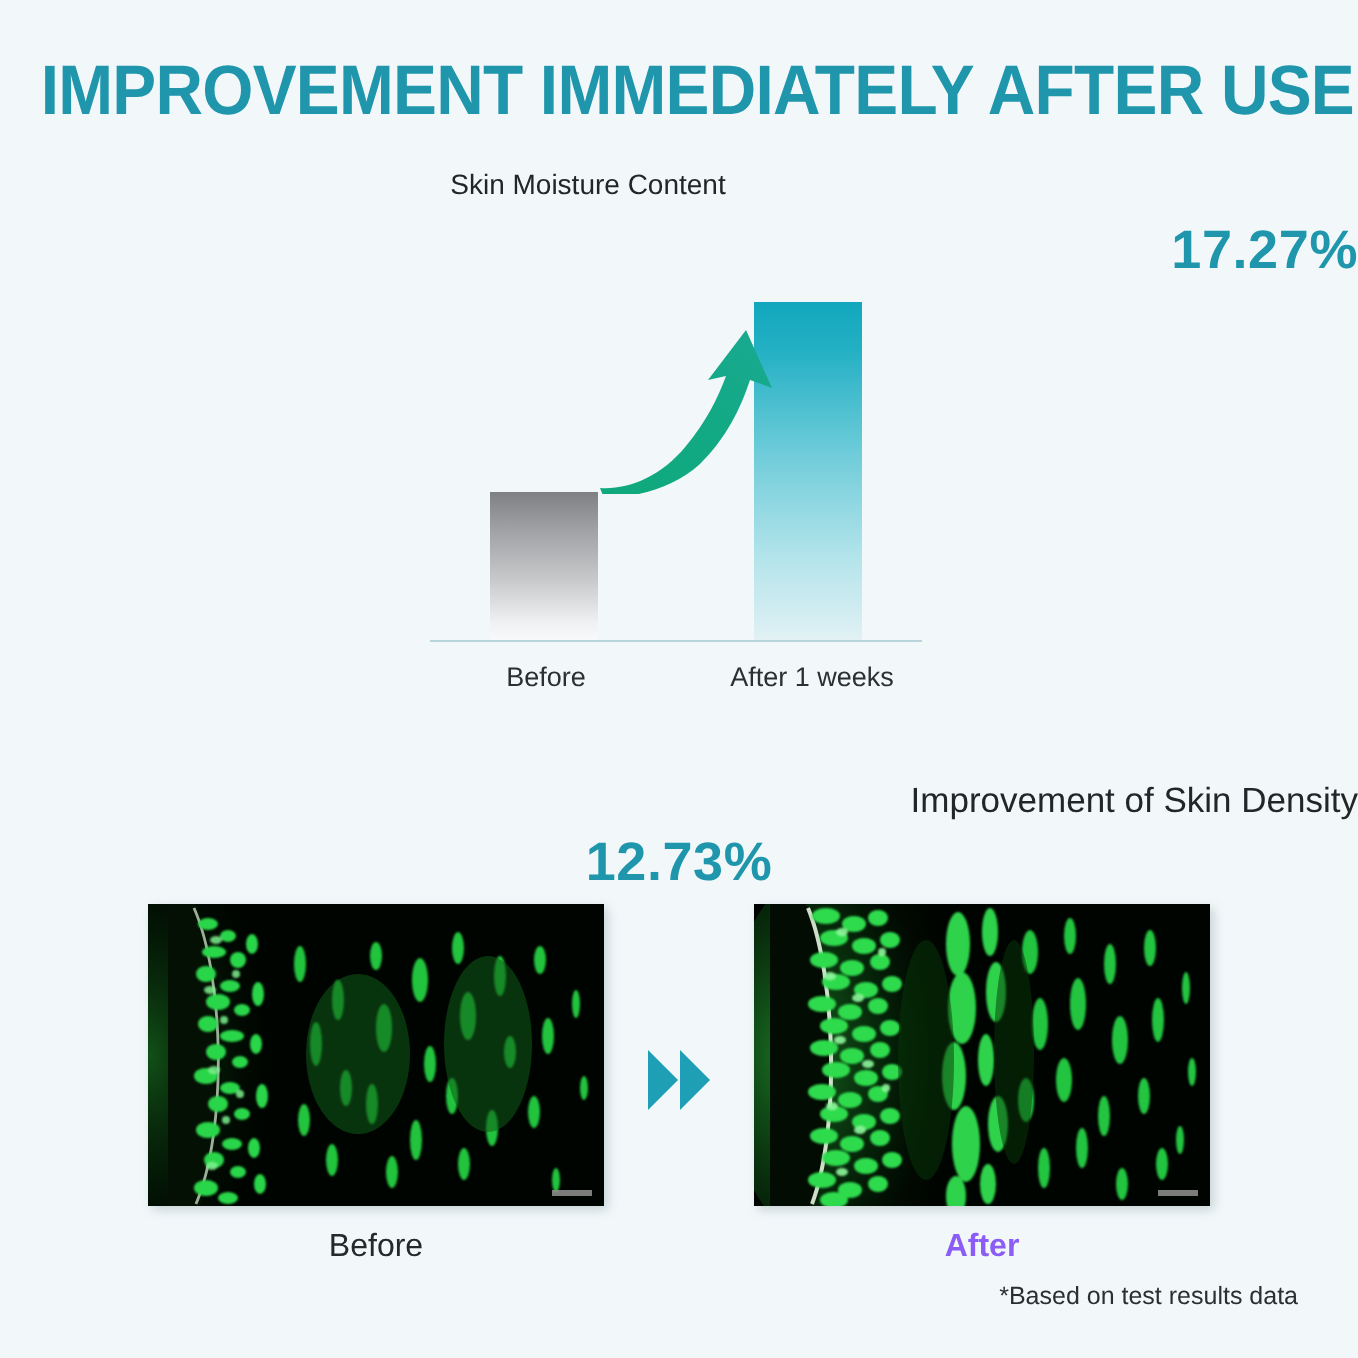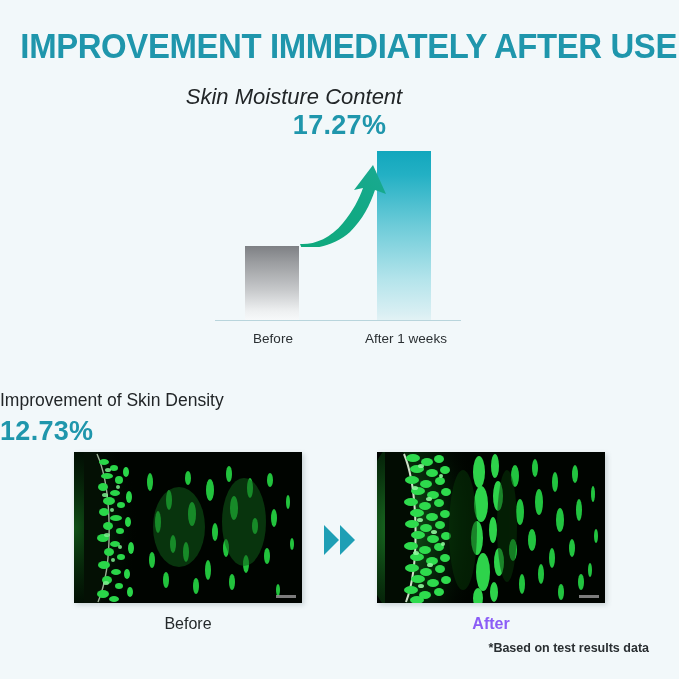--- a/index.html
+++ b/index.html
@@ -39,30 +39,29 @@
   }
 
   
   .sect1-title {
     position: absolute;
     left: 0;
     top: 84px;
     width: 588px;
     text-align: center;
     color: #222628;
-    font-size: 22px;
+    font-size: 14px;
     font-weight: 400;
-    font-style: italic;
   }
   .sect1-value {
     position: absolute;
     left: 0;
     top: 110px;
     width: 679px;
-    text-align: center;
+    text-align: right;
     color: #1f96ac;
     font-size: 27px;
     font-weight: 700;
     letter-spacing: 0.3px;
   }
 
   .chart {
     position: absolute;
     left: 213px;
     top: 146px;
@@ -114,31 +113,31 @@
     width: 92px;
     height: 86px;
   }
 
   
   .sect2-title {
     position: absolute;
     left: 0;
     top: 390px;
     width: 679px;
-    text-align: left;
+    text-align: right;
     color: #222628;
     font-size: 17.5px;
     font-weight: 400;
   }
   .sect2-value {
     position: absolute;
     left: 0;
     top: 416px;
     width: 679px;
-    text-align: left;
+    text-align: center;
     color: #1f96ac;
     font-size: 27px;
     font-weight: 700;
     letter-spacing: 0.3px;
   }
 
   .micro {
     position: absolute;
     top: 452px;
     width: 228px;
@@ -177,21 +176,20 @@
   }
 
   .footnote {
     position: absolute;
     left: 377px;
     top: 641px;
     width: 272px;
     text-align: right;
     font-size: 12.5px;
     color: #2a2f32;
-    font-weight: bold;
   }
 </style>
 </head>
 <body>
 
 <div class="page">
 
   <div class="headline">IMPROVEMENT IMMEDIATELY AFTER USE</div>
 
   <div class="sect1-title">Skin Moisture Content</div>

